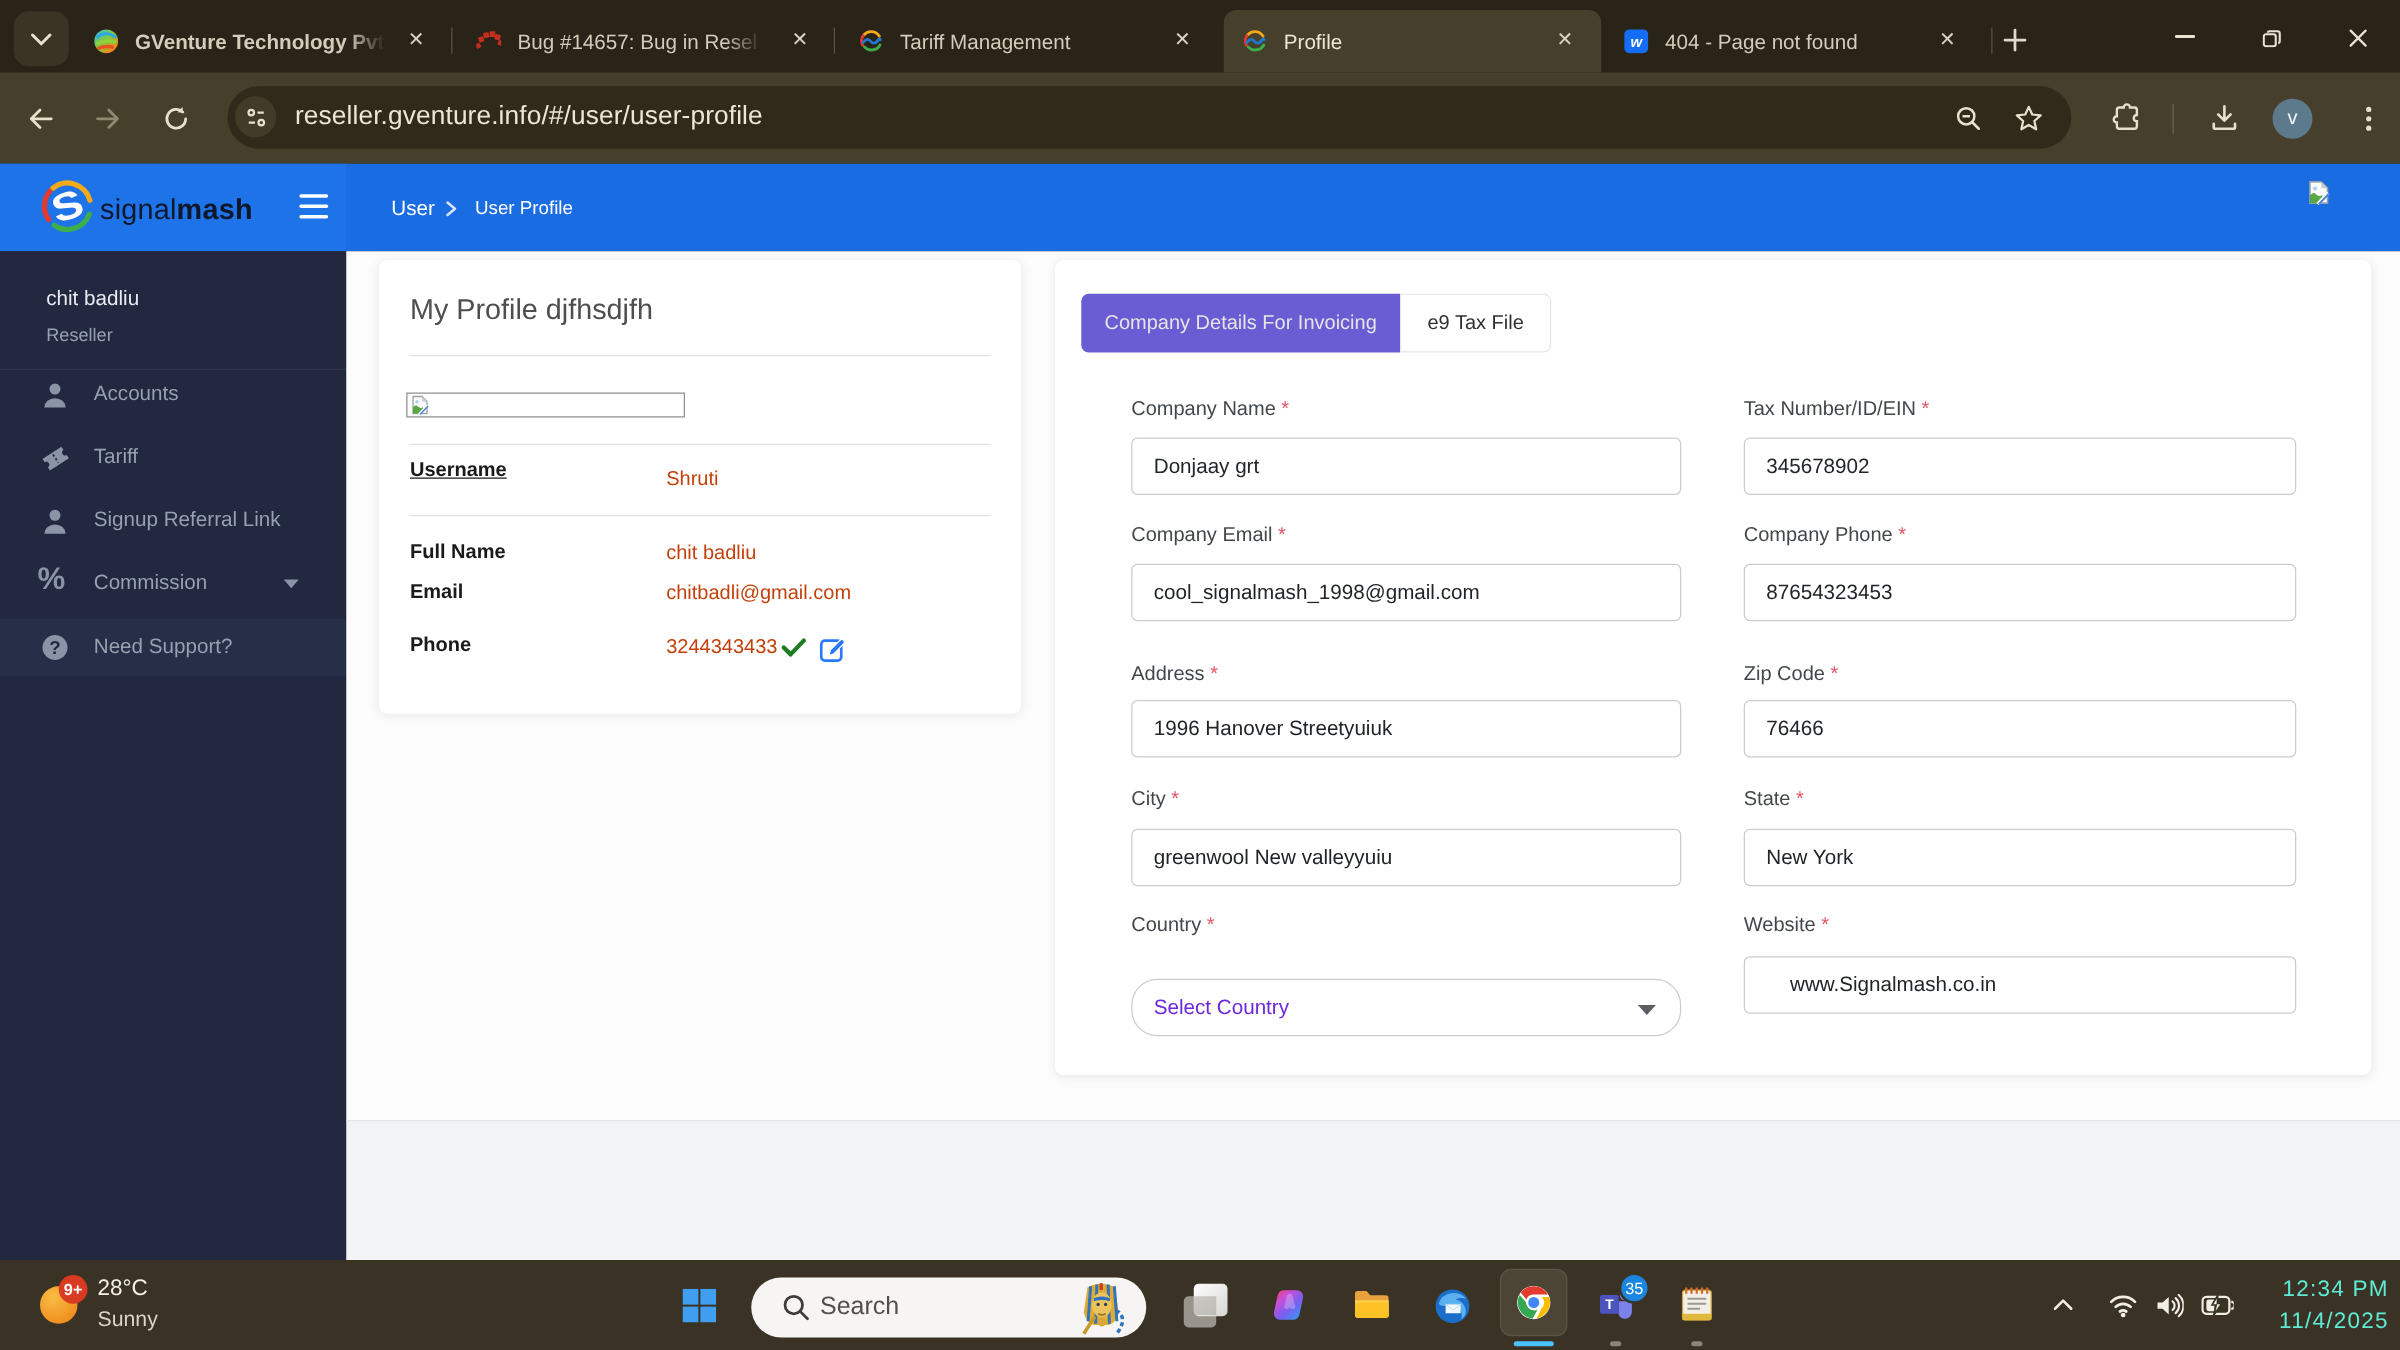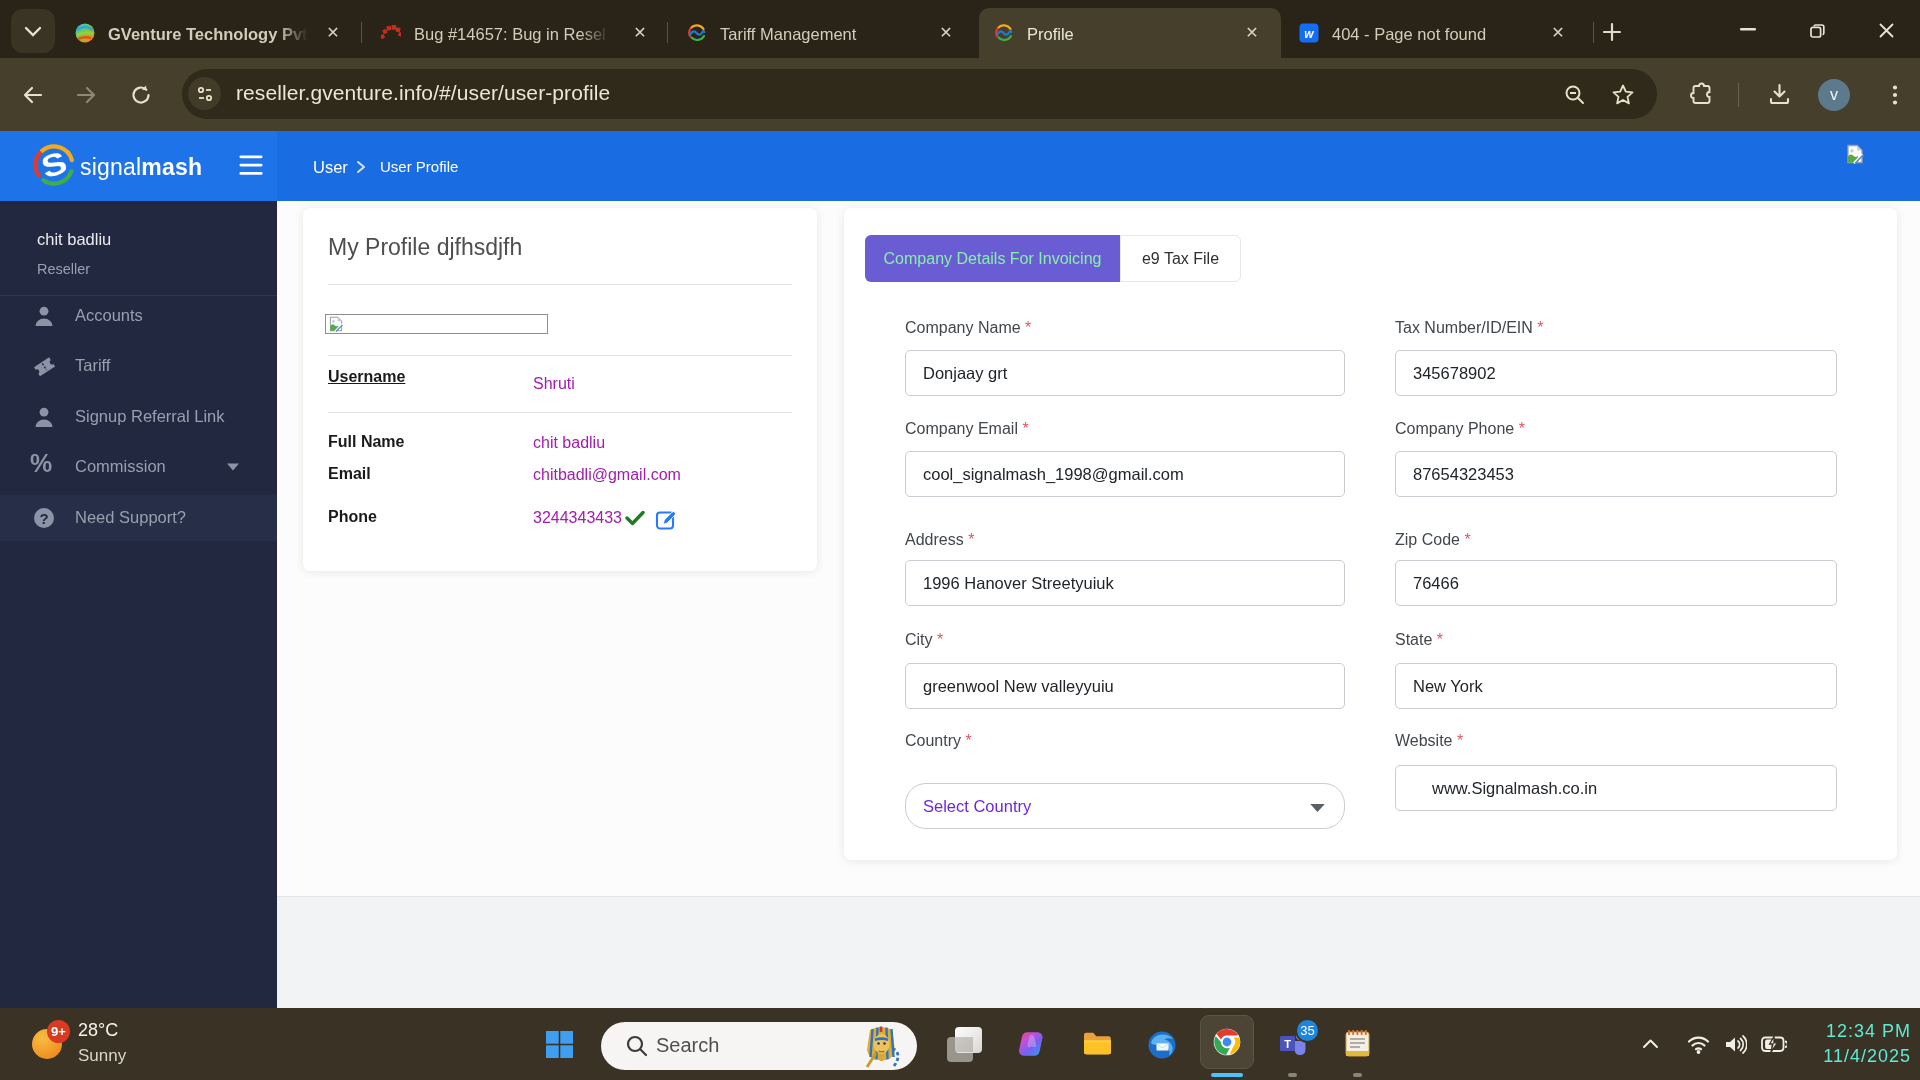--- a/index.html
+++ b/index.html
@@ -16,42 +16,42 @@
 .tab.active .ttl{color:#ece6d5;}
 .tsep{position:absolute;top:22px;width:1px;height:21px;background:#5a543f;}
 
 #toolbar{position:absolute;left:0;top:58px;width:1920px;height:73px;background:#453f2b;}
 #omnibox{position:absolute;left:182px;top:11px;width:1475px;height:50px;border-radius:25px;background:#2f2a1a;}
 #tunecirc{position:absolute;left:6px;top:8px;width:33px;height:33px;border-radius:17px;background:#413b28;}
 #urltxt{position:absolute;left:54px;top:12px;font-size:21px;color:#ebe6d6;letter-spacing:0.1px;}
 
 #apphead{position:absolute;left:0;top:131px;width:1920px;height:70px;background:#1a6ce2;}
 #appheadL{position:absolute;left:0;top:0;width:277px;height:70px;background:#1e73e9;}
-#brand{position:absolute;left:80px;top:23px;font-size:23px;color:#ffffff;font-weight:300;letter-spacing:0.2px;}
+#brand{position:absolute;left:80px;top:23px;font-size:23px;color:#0f172a;font-weight:300;letter-spacing:0.2px;}
 #brand b{font-weight:700;}
 #crumb{position:absolute;left:313px;top:27px;font-size:16.5px;color:#fff;}
 
 #sidebar{position:absolute;left:0;top:201px;width:277px;height:807px;background:#212840;}
 #sbname{position:absolute;left:37px;top:29px;font-size:16.5px;color:#e9ebf0;}
 #sbrole{position:absolute;left:37px;top:60px;font-size:14.5px;color:#98a1b1;}
 #sbdiv{position:absolute;left:0;top:94px;width:277px;height:1px;background:#2e364e;}
 .mi{position:absolute;left:0;width:277px;height:46px;color:#96a0af;font-size:16.5px;}
 .mi .mic{position:absolute;left:32px;top:11px;width:24px;height:24px;color:#8b94a6;}
 .mi .mit{position:absolute;left:75px;top:13px;}
 
 #content{position:absolute;left:277px;top:201px;width:1643px;height:695px;background:#fcfcfd;}
 #contentlow{position:absolute;left:277px;top:896px;width:1643px;height:112px;background:#f2f3f5;border-top:1px solid #e4e5e7;}
 .card{position:absolute;background:#fff;border-radius:7px;box-shadow:0 1px 8px rgba(80,80,80,0.12);}
 #card1{left:26px;top:7px;width:514px;height:363px;}
 #card2{left:567px;top:7px;width:1053px;height:652px;}
 .hr{position:absolute;left:25px;width:464px;height:1px;background:#e2e2e2;}
 .plabel{position:absolute;left:25px;font-size:16px;font-weight:bold;color:#1a1a1a;}
-.pval{position:absolute;left:230px;font-size:16px;color:#a21caf;}
-
-.ftab1{position:absolute;left:21px;top:27px;width:255px;height:47px;background:#6a5cd2;border-radius:6px 0 0 6px;color:#86efac;font-size:16px;text-align:center;line-height:47px;}
+.pval{position:absolute;left:230px;font-size:16px;color:#c2410c;}
+
+.ftab1{position:absolute;left:21px;top:27px;width:255px;height:47px;background:#6a5cd2;border-radius:6px 0 0 6px;color:#e5e5e5;font-size:16px;text-align:center;line-height:47px;}
 .ftab2{position:absolute;left:276px;top:27px;width:121px;height:47px;background:#fff;border:1px solid #e7e7e7;border-radius:0 6px 6px 0;color:#2f2f2f;font-size:16px;text-align:center;line-height:45px;}
 .flabel{position:absolute;font-size:16px;color:#42474c;}
 .flabel i{font-style:normal;color:#e25563;}
 .finput{position:absolute;width:440px;height:46px;border:1px solid #c9ccd1;border-radius:5px;background:#fff;font-size:16.5px;color:#212529;line-height:44px;padding-left:17px;white-space:nowrap;}
 .fc1{left:61px;}
 .fc2{left:551px;}
 
 #taskbar{position:absolute;left:0;top:1008px;width:1920px;height:72px;background:#3a3325;}
 #tbclock{position:absolute;right:9px;top:11px;text-align:right;font-size:18px;letter-spacing:1px;color:#5eead4;line-height:25px;}
 </style>

